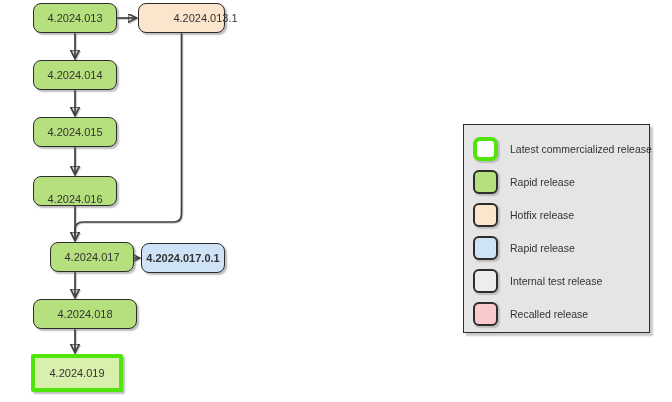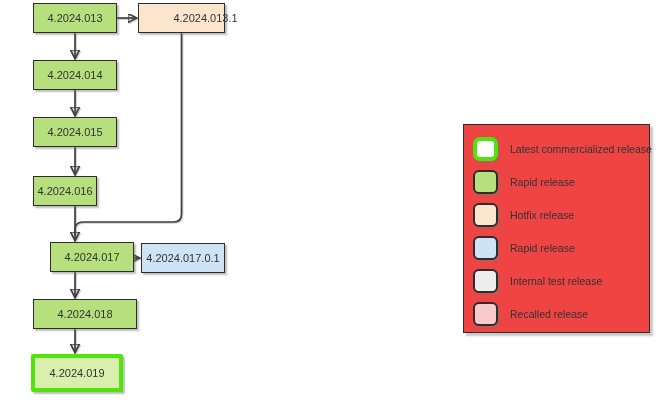--- a/index.html
+++ b/index.html
@@ -19,35 +19,35 @@
     position:relative;width:672px;height:402px;background:#ffffff;overflow:hidden;
     font-family:"Liberation Sans",sans-serif;
   }
   .edges-layer{
     position:absolute;left:0;top:0;width:672px;height:402px;
     filter:drop-shadow(1.5px 1.5px 0.5px rgba(110,110,110,0.35));
   }
   .edges-layer path{stroke:var(--edge-color);stroke-width:1.7;fill:none;}
   .node{
     position:absolute;box-sizing:border-box;
-    border:1.7px solid var(--node-border);border-radius:0;
+    border:1.7px solid var(--node-border);border-radius:8px;
     display:flex;align-items:center;justify-content:center;
     font-size:11px;color:var(--text-color);white-space:nowrap;
     box-shadow:2px 2px 1.5px rgba(110,110,110,0.45);
   }
   .node.story{background:var(--story-fill);}
   .node.hotfix{background:var(--hotfix-fill);}
   .node.rapid{background:var(--rapid-fill);}
   .node.story-latest{
     background:var(--latest-fill);
     border:4px solid var(--latest-border);border-radius:2px;
   }
   .legend{
     position:absolute;left:463px;top:124px;width:187px;height:209px;
-    box-sizing:border-box;background:#ef4444;
+    box-sizing:border-box;background:#e5e5e5;
     border:1.5px solid #2d2d2d;
     box-shadow:3px 3px 1.5px rgba(120,120,120,0.4);
     padding:7px 0 0 9px;
   }
   .legend-row{display:flex;align-items:center;height:33px;}
   .swatch{
     width:25px;height:24px;flex:0 0 auto;box-sizing:border-box;
     border:2px solid var(--node-border);border-radius:6px;
     box-shadow:1.5px 1.5px 1px rgba(120,120,120,0.35);
   }
@@ -87,27 +87,27 @@
       </div>
       <div class="node hotfix" style="left: 138px; top: 3px; width: 87px; height: 30px; padding-left: 48px;">
         <span>4.2024.013.1</span>
       </div>
       <div class="node story" style="left: 33px; top: 60px; width: 84px; height: 30px;">
         <span>4.2024.014</span>
       </div>
       <div class="node story" style="left: 33px; top: 117px; width: 84px; height: 30px;">
         <span>4.2024.015</span>
       </div>
-      <div class="node story" style="left: 33px; top: 176px; width: 64px; height: 30px;">
+      <div class="node story" style="left: 33px; top: 176px; width: 84px; height: 30px; align-items: flex-end;">
         <span>4.2024.016</span>
       </div>
       <div class="node story" style="left: 50px; top: 242px; width: 84px; height: 30px;">
         <span>4.2024.017</span>
       </div>
-      <div class="node rapid" style="left: 141px; top: 243px; width: 84px; height: 30px;">
+      <div class="node rapid" style="left: 141px; top: 243px; width: 84px; height: 30px; font-weight: bold;">
         <span>4.2024.017.0.1</span>
       </div>
       <div class="node story" style="left: 33px; top: 299px; width: 104px; height: 30px;">
         <span>4.2024.018</span>
       </div>
       <div class="node story-latest" style="left: 31px; top: 354px; width: 92px; height: 38px;">
         <span>4.2024.019</span>
       </div>
     </div>
   <div class="legend">

